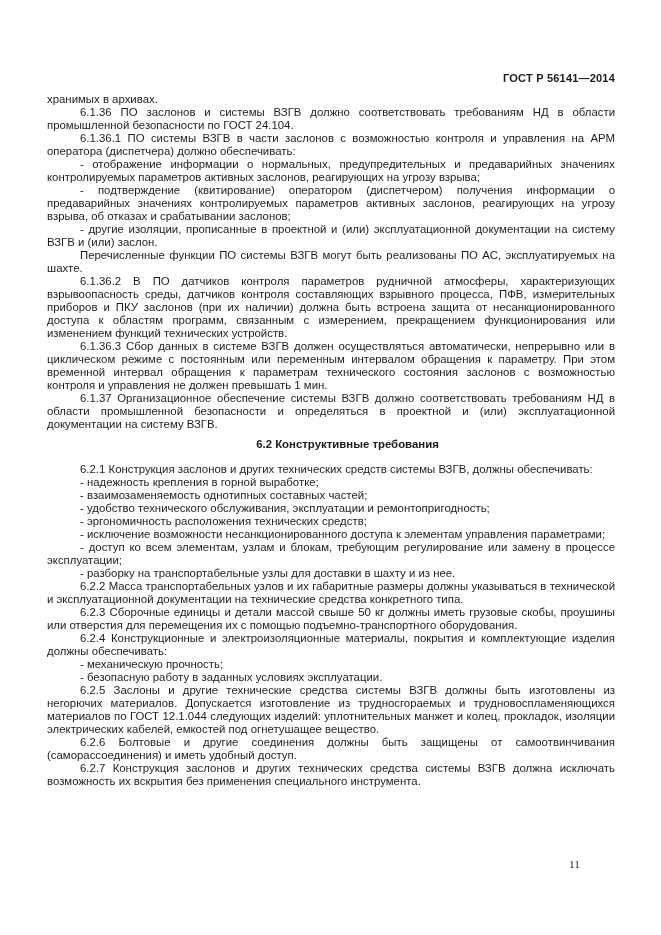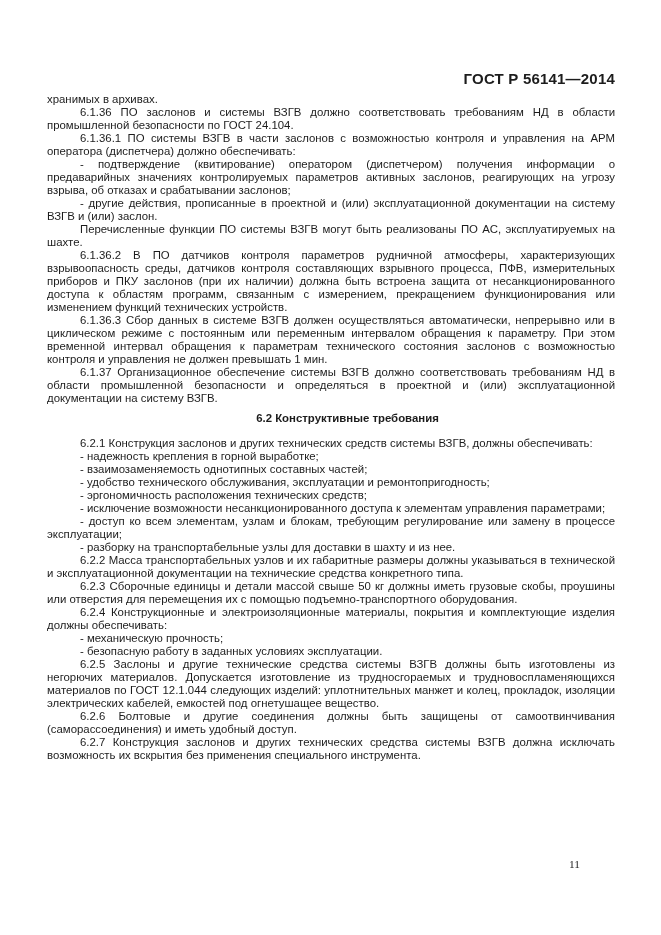--- a/index.html
+++ b/index.html
@@ -18,21 +18,21 @@
     box-sizing: border-box;
   }
   .content-column {
     position: absolute;
     left: 47px;
     top: 72px;
     width: 568px;
   }
   .doc-header {
     text-align: right;
-    font-size: 15px;
+    font-size: 11px;
     font-weight: bold;
     line-height: 13px;
     margin: 0 0 8px 0;
     letter-spacing: 0.2px;
   }
   .para {
     margin: 0;
     font-size: 11.4px;
     line-height: 13px;
     text-align: justify;
@@ -60,22 +60,23 @@
 </head>
 <body>
 
 <div class="page">
   <div class="content-column">
     <div class="doc-header">ГОСТ Р 56141—2014</div>
 
     <p class="para first">хранимых в архивах.</p>
     <p class="para">6.1.36 ПО заслонов и системы ВЗГВ должно соответствовать требованиям НД в области промышленной безопасности по ГОСТ 24.104.</p>
     <p class="para">6.1.36.1 ПО системы ВЗГВ в части заслонов с возможностью контроля и управления на АРМ оператора (диспетчера) должно обеспечивать:</p>
+    <p class="para">- отображение информации о нормальных, предупредительных и предаварийных значениях контролируемых параметров активных заслонов, реагирующих на угрозу взрыва;</p>
     <p class="para">- подтверждение (квитирование) оператором (диспетчером) получения информации о предаварийных значениях контролируемых параметров активных заслонов, реагирующих на угрозу взрыва, об отказах и срабатывании заслонов;</p>
-    <p class="para">- другие действия, прописанные в проектной и (или) эксплуатационной документации на систему ВЗГВ и (или) заслон.</p>
+    <p class="para">- другие изоляции, прописанные в проектной и (или) эксплуатационной документации на систему ВЗГВ и (или) заслон.</p>
     <p class="para">Перечисленные функции ПО системы ВЗГВ могут быть реализованы ПО АС, эксплуатируемых на шахте.</p>
     <p class="para">6.1.36.2 В ПО датчиков контроля параметров рудничной атмосферы, характеризующих взрывоопасность среды, датчиков контроля составляющих взрывного процесса, ПФВ, измерительных приборов и ПКУ заслонов (при их наличии) должна быть встроена защита от несанкционированного доступа к областям программ, связанным с измерением, прекращением функционирования или изменением функций технических устройств.</p>
     <p class="para">6.1.36.3 Сбор данных в системе ВЗГВ должен осуществляться автоматически, непрерывно или в циклическом режиме с постоянным или переменным интервалом обращения к параметру. При этом временной интервал обращения к параметрам технического состояния заслонов с возможностью контроля и управления не должен превышать 1 мин.</p>
     <p class="para">6.1.37 Организационное обеспечение системы ВЗГВ должно соответствовать требованиям НД в области промышленной безопасности и определяться в проектной и (или) эксплуатационной документации на систему ВЗГВ.</p>
     <p class="para head">6.2 Конструктивные требования</p>
     <p class="para">6.2.1 Конструкция заслонов и других технических средств системы ВЗГВ, должны обеспечивать:</p>
     <p class="para">- надежность крепления в горной выработке;</p>
     <p class="para">- взаимозаменяемость однотипных составных частей;</p>
     <p class="para">- удобство технического обслуживания, эксплуатации и ремонтопригодность;</p>
     <p class="para">- эргономичность расположения технических средств;</p>

